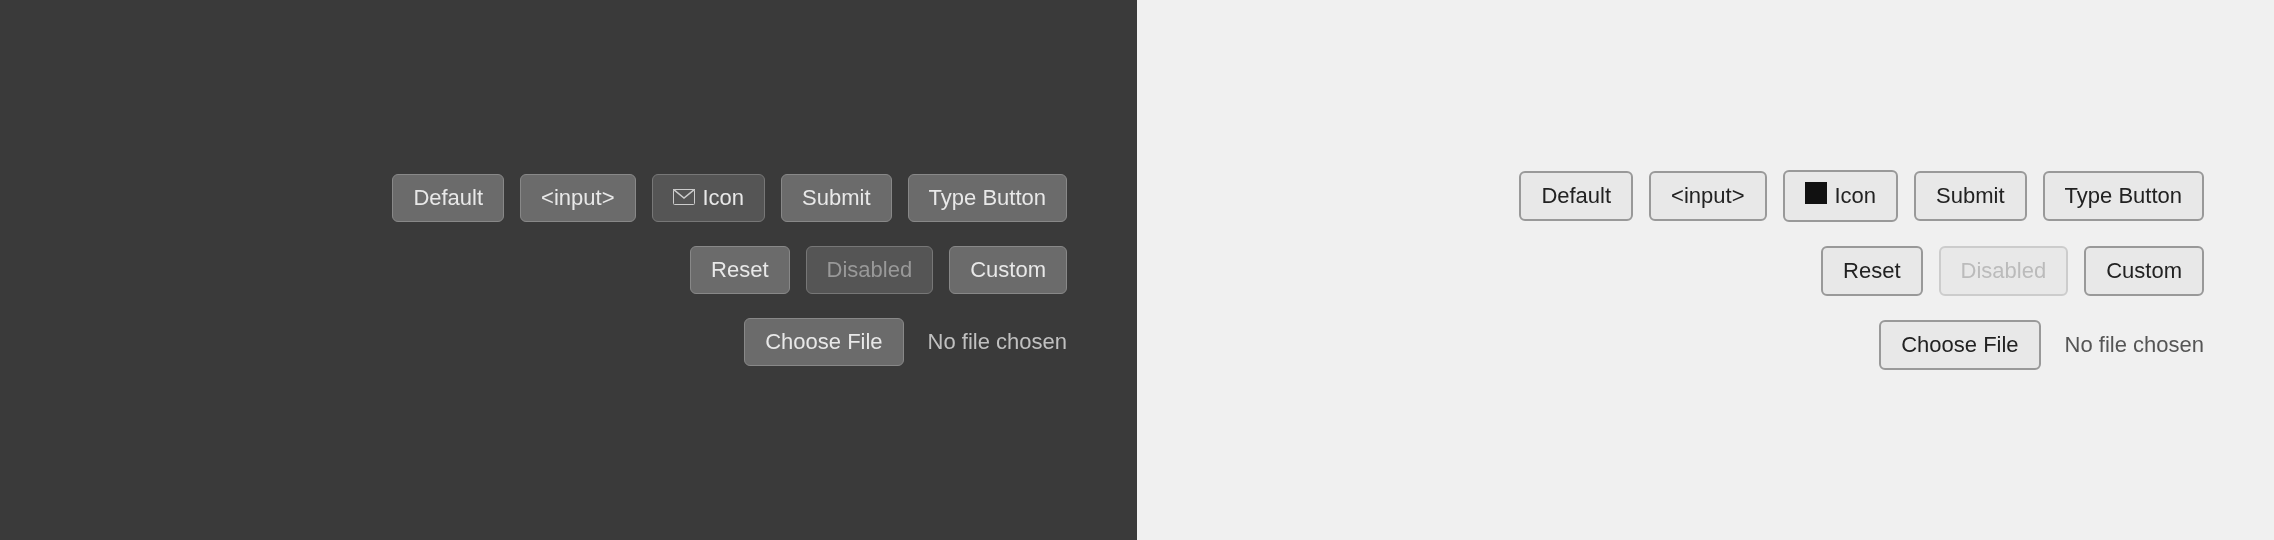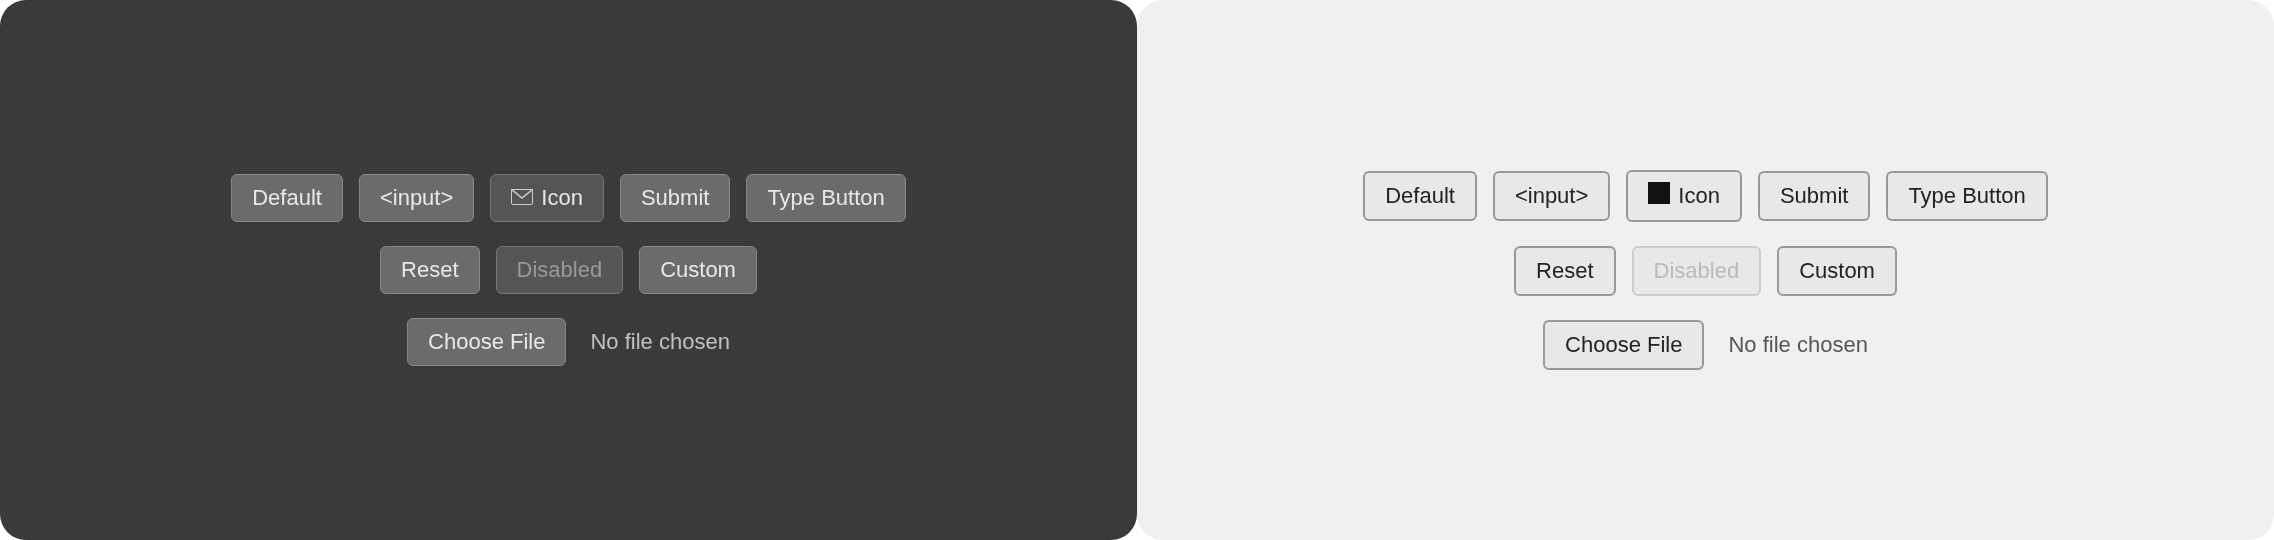--- a/index.html
+++ b/index.html
@@ -13,24 +13,23 @@
       width: 2274px;
       height: 540px;
       font-family: -apple-system, BlinkMacSystemFont, 'Segoe UI', sans-serif;
       overflow: hidden;
     }
 
     .panel {
       display: flex;
       flex-direction: column;
       justify-content: center;
-      align-items: center;
+      align-items: flex-end;
       padding: 60px 70px;
       flex: 1;
-      border-radius: 26px;
     }
 
     .panel-dark {
       background-color: #3a3a3a;
     }
 
     .panel-light {
       background-color: #f0f0f0;
     }
 

